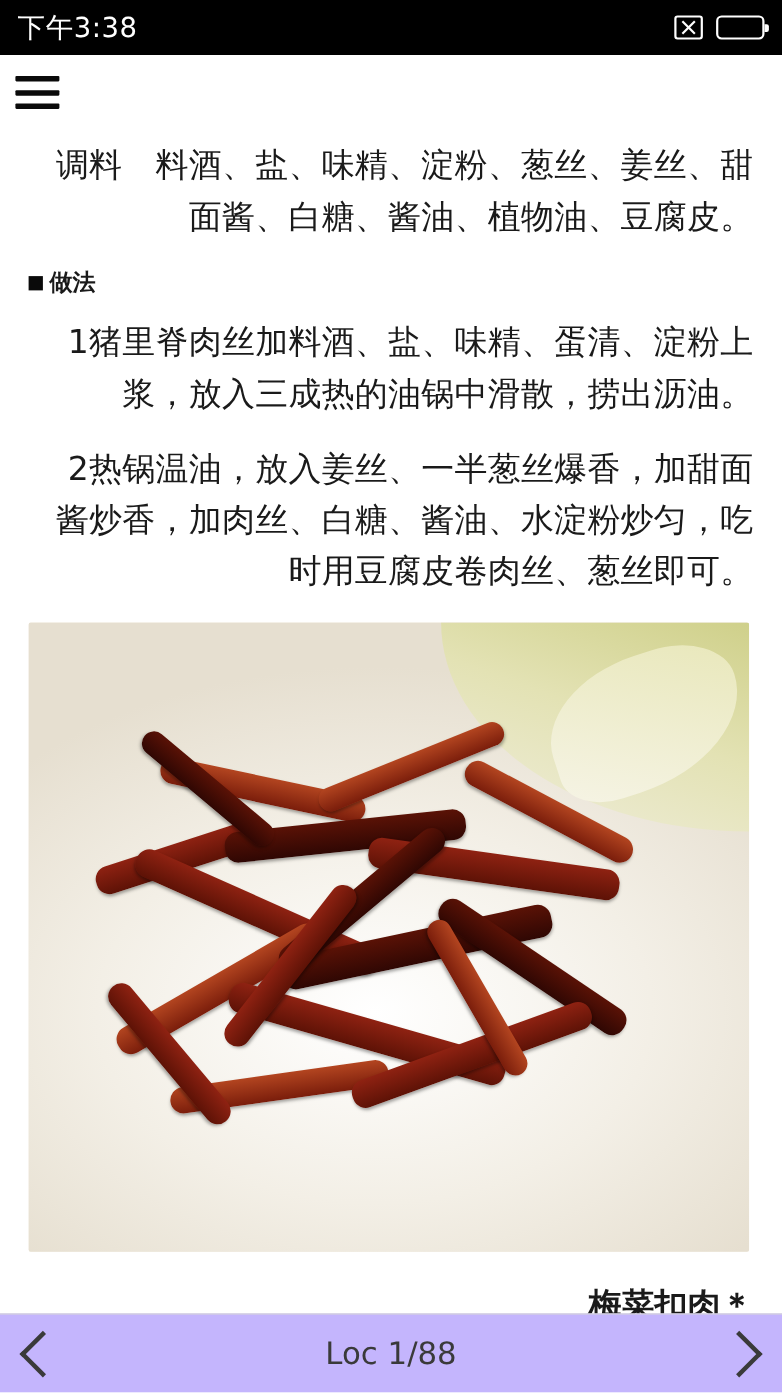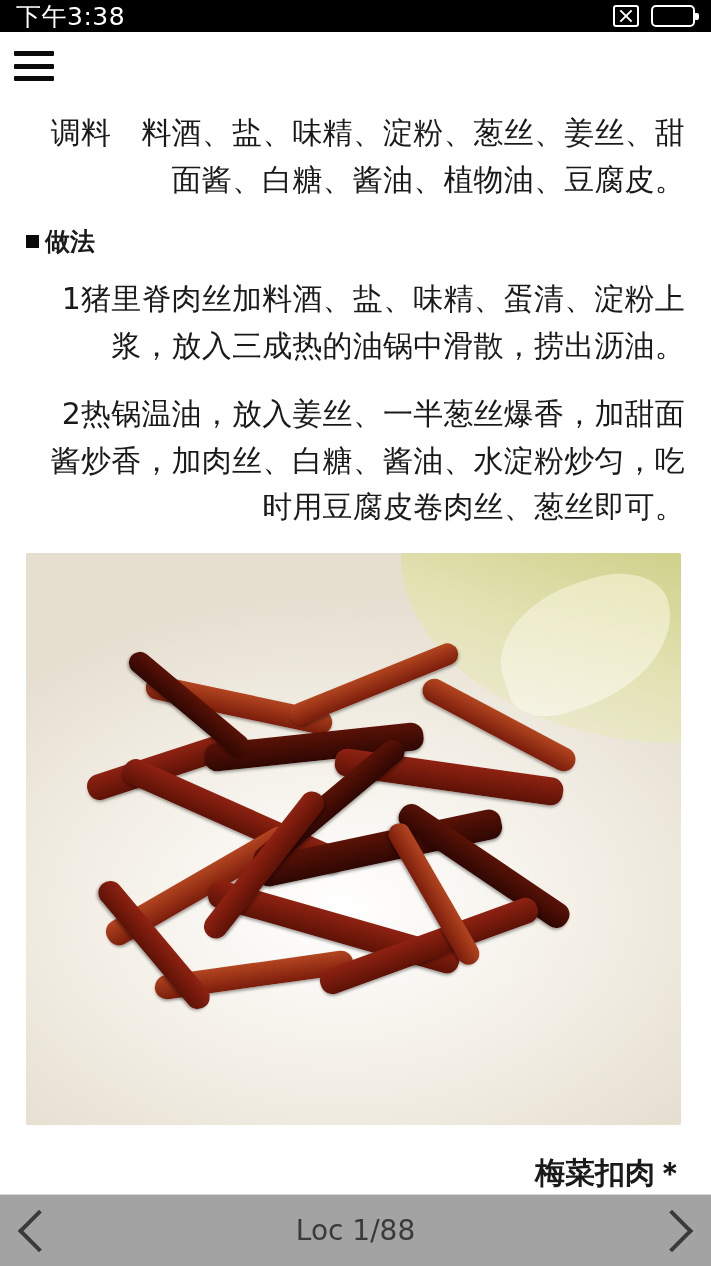--- a/index.html
+++ b/index.html
@@ -10,21 +10,21 @@
   body {
     width: 711px;
     height: 1266px;
     overflow: hidden;
     font-family: "Liberation Sans", sans-serif;
     position: relative;
   }
 
   
   .status-bar {
-    height: 32px;
+    height: 50px;
     background: #000000;
     color: #ffffff;
     display: flex;
     align-items: center;
     justify-content: space-between;
     padding: 0 16px;
     box-sizing: border-box;
   }
   .status-time {
     font-size: 25px;
@@ -108,21 +108,21 @@
     text-align: right;
   }
   .para {
     font-size: 30px;
     line-height: 1.55;
     margin: 0 0 22px 0;
     font-family: "DejaVu Sans", sans-serif;
     letter-spacing: 0.2px;
   }
   .section-head {
-    font-size: 25px;
+    font-size: 21px;
     font-weight: bold;
     margin: 0 0 18px 0;
     font-family: "DejaVu Sans", sans-serif;
     display: flex;
     align-items: center;
   }
   .bullet-sq {
     display: inline-block;
     width: 13px;
     height: 13px;
@@ -193,21 +193,21 @@
   .bottom-bar {
     position: absolute;
     bottom: 0; left: 0; right: 0;
     height: 72px;
     border-top: 1px solid #d8d8d8;
     display: flex;
     align-items: center;
     justify-content: space-between;
     padding: 0 24px;
     box-sizing: border-box;
-    background: #a3a3a3;
+    background: #c4b5fd;
   }
   .chev {
     width: 26px;
     height: 26px;
     border-top: 4px solid #3a3a3a;
     border-right: 4px solid #3a3a3a;
     cursor: pointer;
   }
   .chev.left  { transform: rotate(-135deg); }
   .chev.right { transform: rotate(45deg); }

